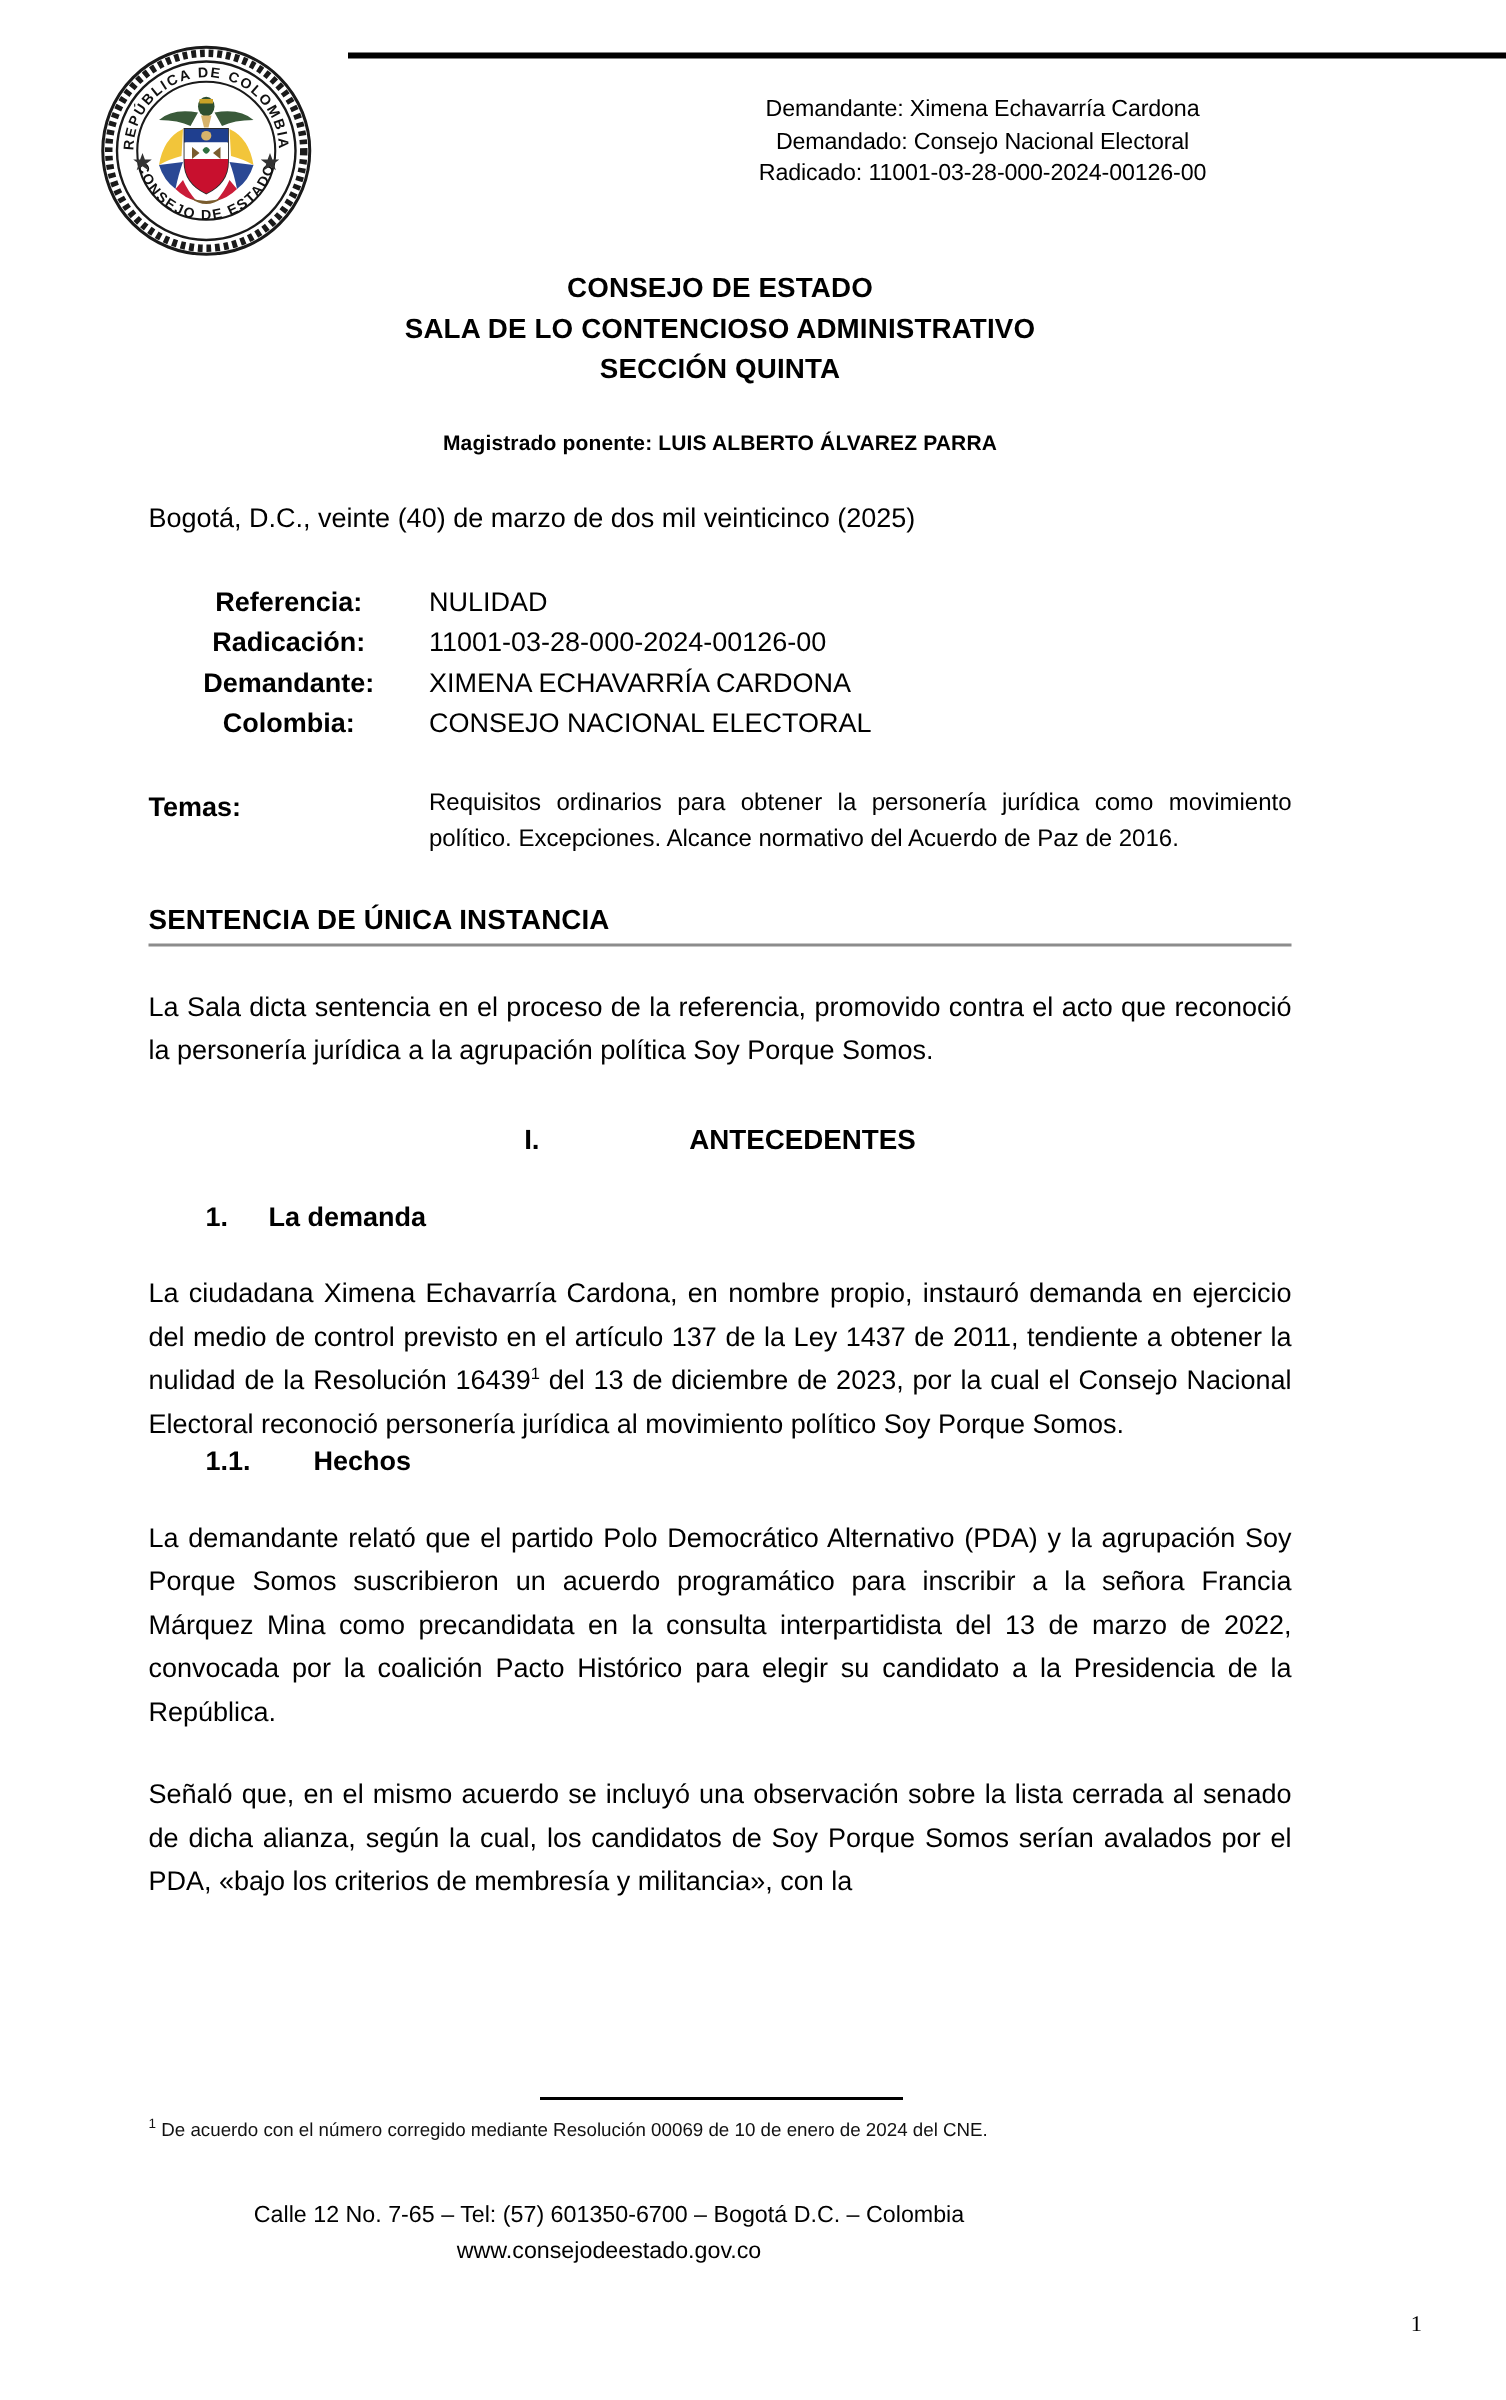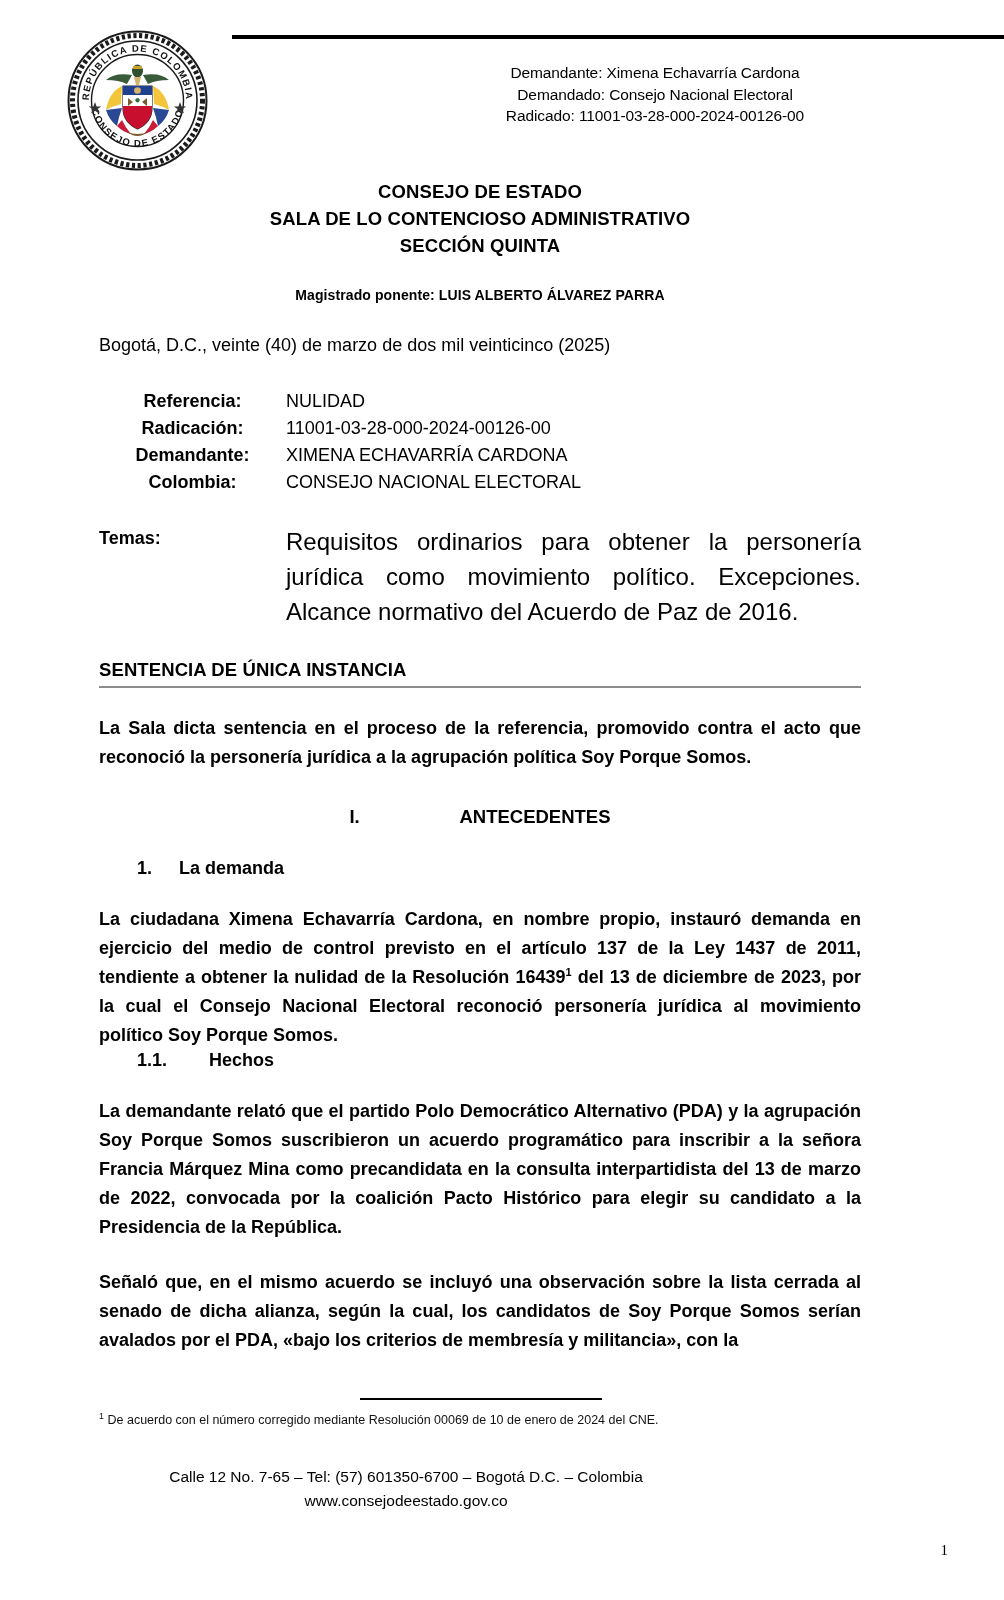--- a/index.html
+++ b/index.html
@@ -108,22 +108,22 @@
     display: flex;
   }
   .temas-label {
     font-weight: bold;
     font-size: 18px;
     width: 187px;
     flex: 0 0 187px;
     line-height: 29px;
   }
   .temas-text {
-    font-size: 24px;
-    line-height: 35px;
+    font-size: 16px;
+    line-height: 24px;
     text-align: justify;
     flex: 1;
   }
 
   .sentencia-head {
     margin-top: 30px;
     font-weight: bold;
     font-size: 18.5px;
     letter-spacing: 0.1px;
   }
@@ -132,21 +132,20 @@
     height: 2px;
     background: #8c8c8c;
     width: 100%;
   }
 
   .para {
     font-size: 18px;
     line-height: 29px;
     text-align: justify;
     margin-top: 26px;
-    font-weight: bold;
   }
 
   .section-roman {
     margin-top: 34px;
     text-align: center;
     font-weight: bold;
     font-size: 18.5px;
   }
   .section-roman .numeral {
     display: inline-block;

